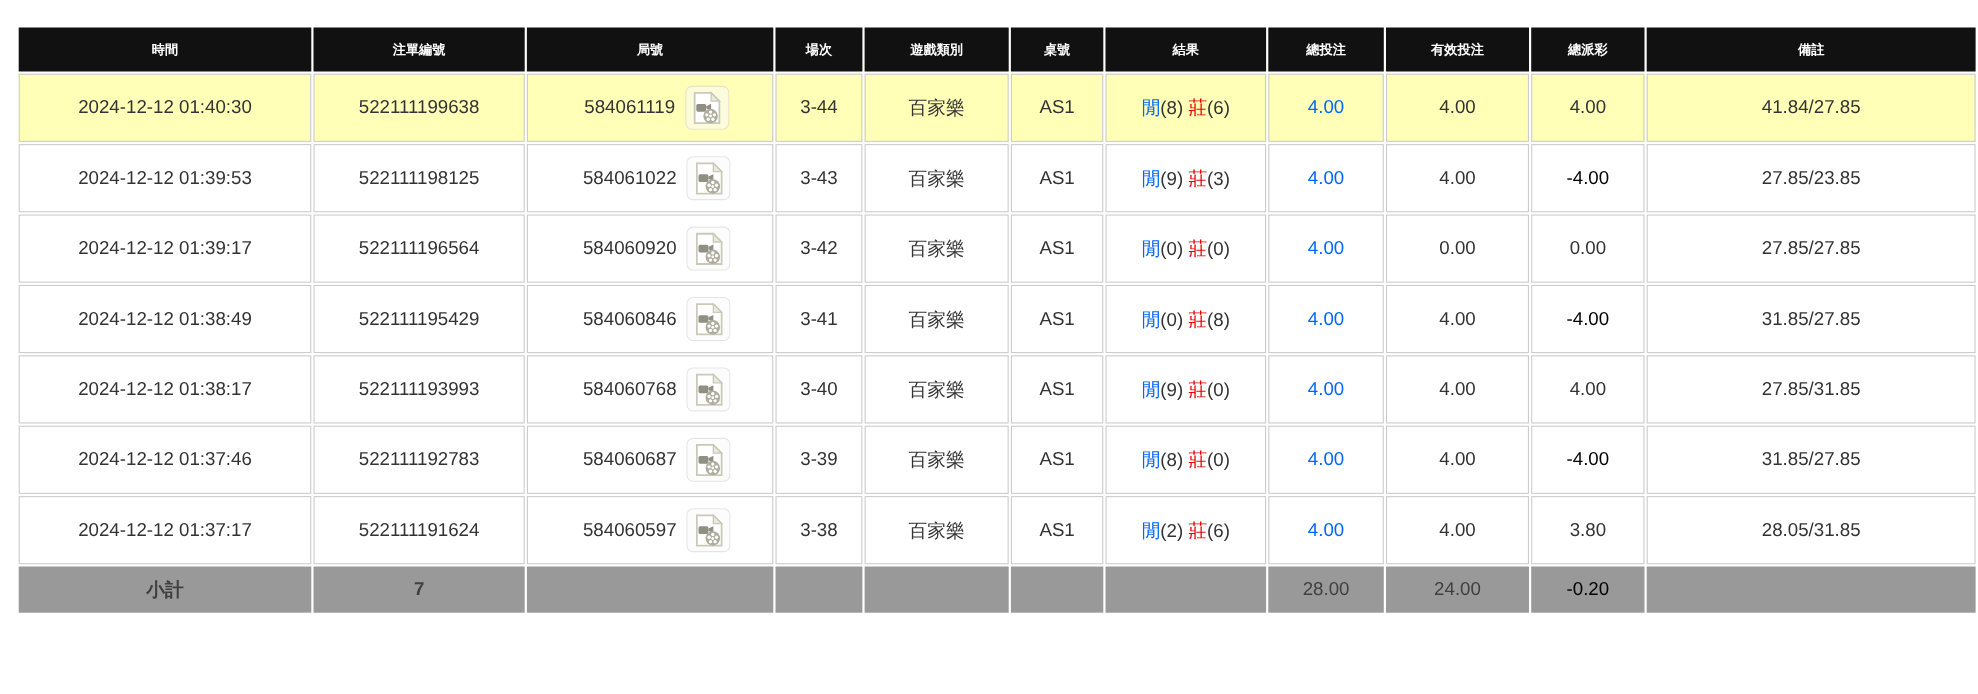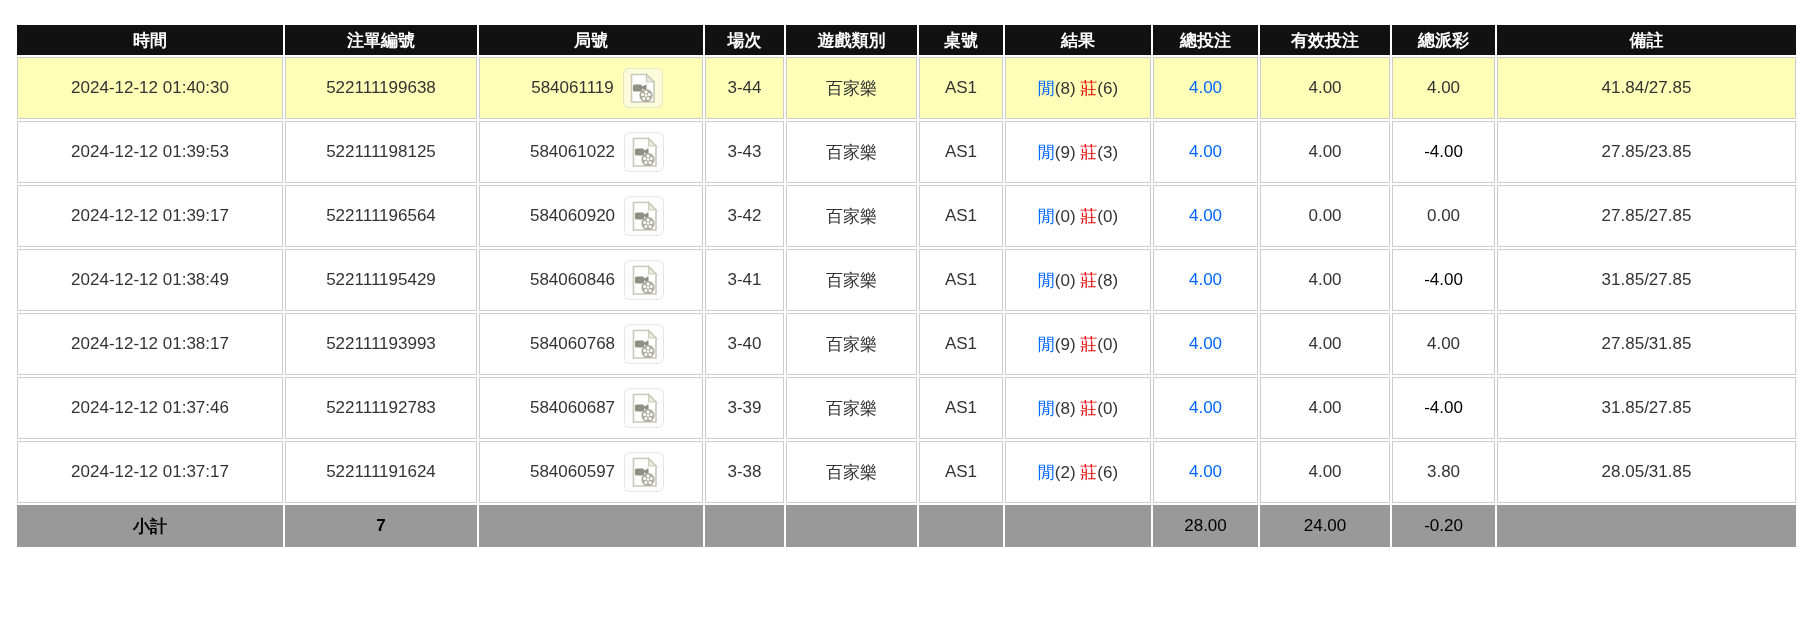--- a/index.html
+++ b/index.html
@@ -11,23 +11,23 @@
   .table-wrap{padding:23px 0 0 15px;}
   table{
     border-collapse:separate;
     border-spacing:2px;
     table-layout:fixed;
     width:1783px;
   }
   th{
     background:#111111;
     color:#ffffff;
-    font-size:17px;
+    font-size:12px;
     font-weight:bold;
-    height:30px;
+    height:40px;
     padding:0;
     text-align:center;
   }
   td{
     text-align:center;
     font-size:17px;
     color:#333333;
     padding:0;
     overflow:hidden;
     white-space:nowrap;
@@ -35,21 +35,21 @@
   tr.data-row td{
     background:#ffffff;
     border:1px solid #cccccc;
     height:60px;
   }
   tr.data-row.highlighted td{
     background:#ffffb8;
   }
   tr.totals-row td{
     background:#999999;
-    color:#000000;
+    color:#404040;
     border:none;
     height:42px;
   }
   tr.totals-row td.label-cell, tr.totals-row td.count-cell{font-weight:bold;}
   .player-char{color:#0066ff;}
   .banker-char{color:#e60000;}
   .score{color:#333333;}
   .total-bet-link{color:#0066ff;cursor:pointer;}
   .payout-val.neg{color:#000000;}
   .round-flex{

